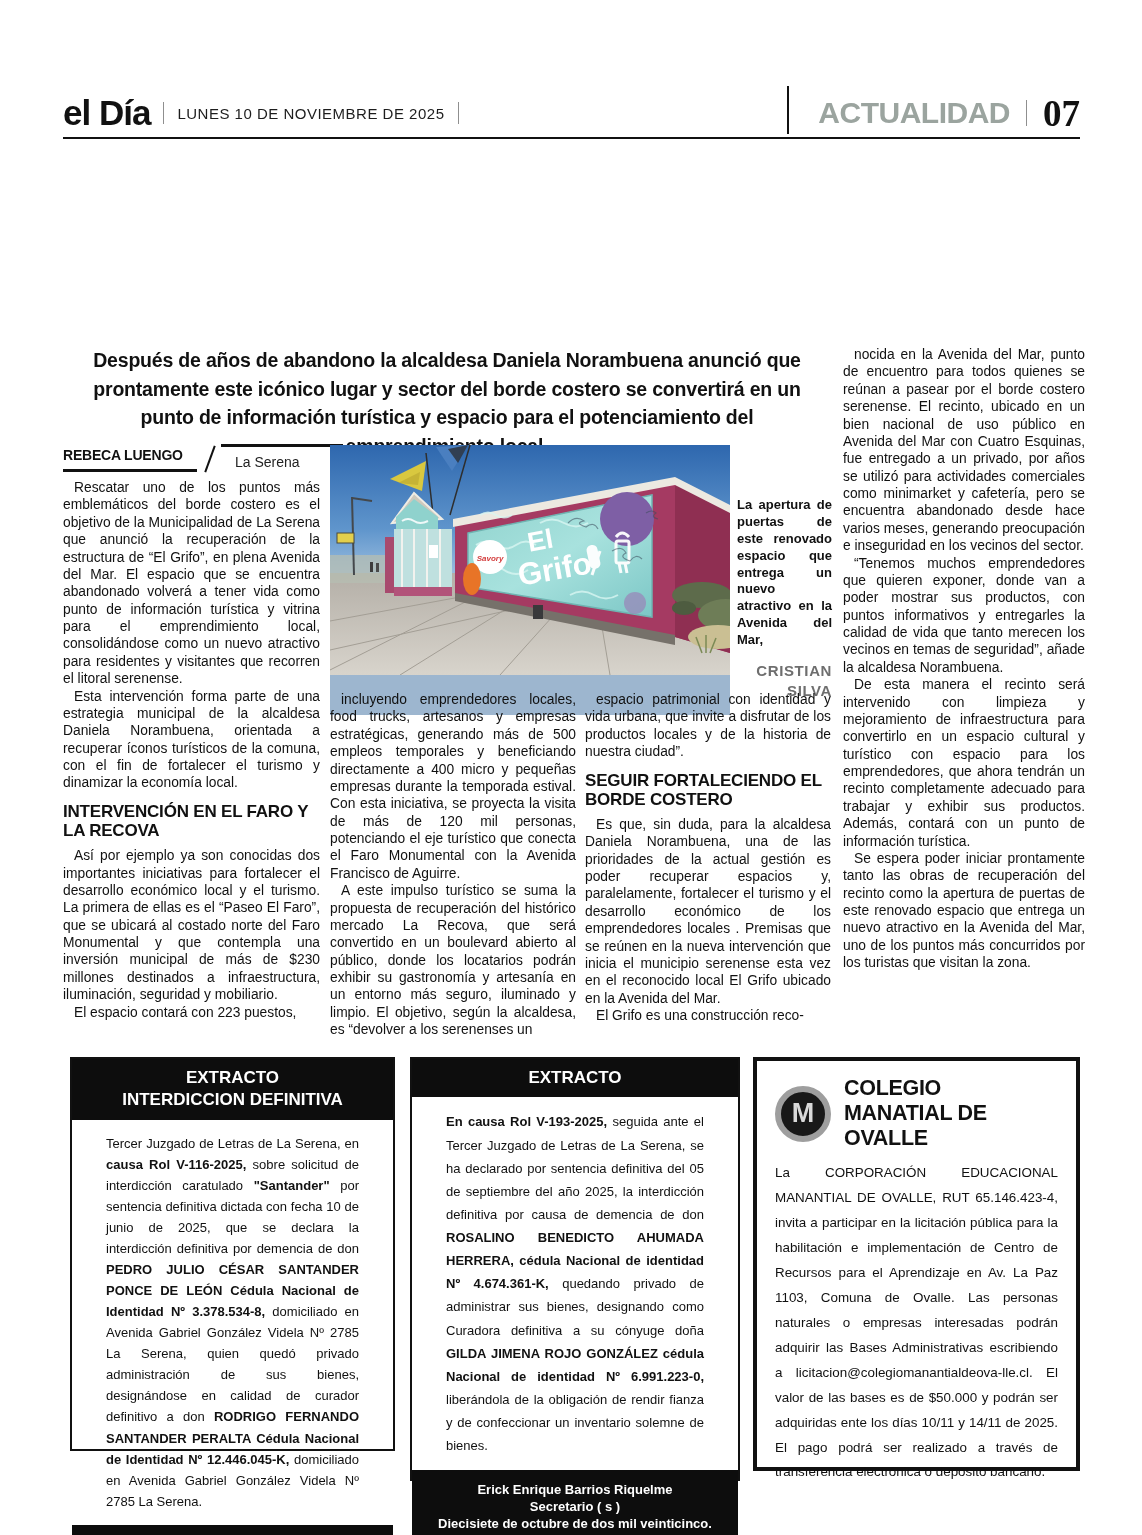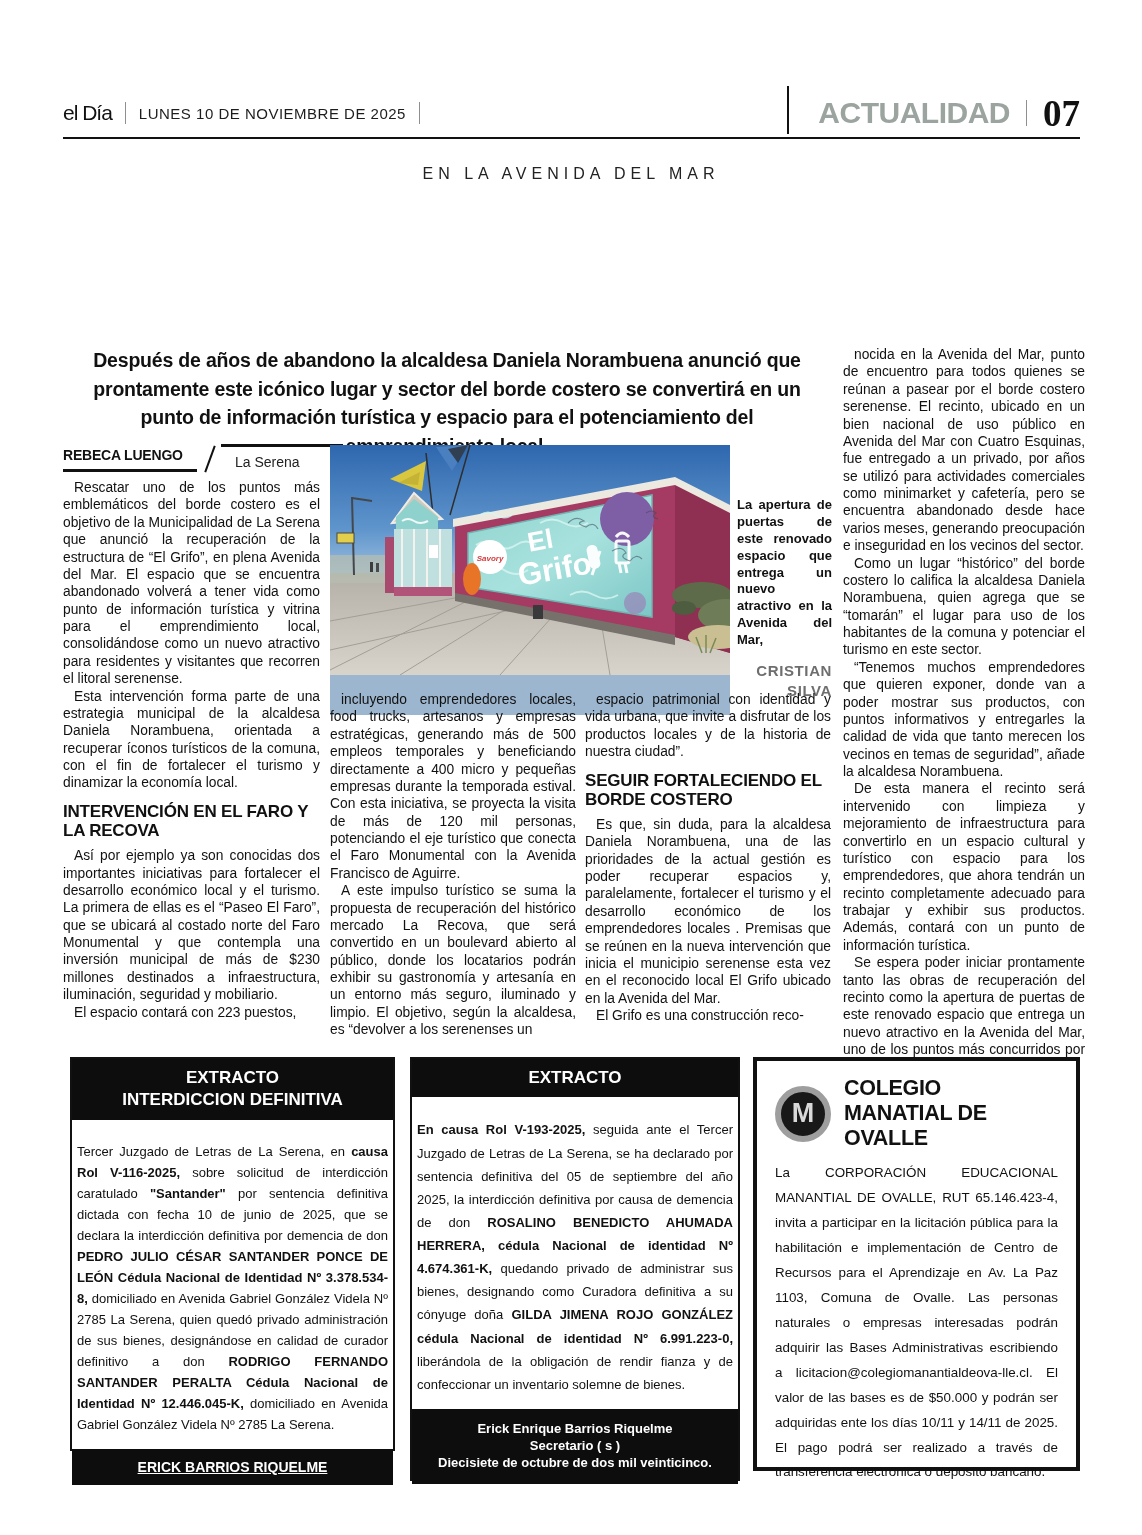--- a/index.html
+++ b/index.html
@@ -1,21 +1,21 @@
 <!DOCTYPE html>
 <html lang="es"><head>
 <meta charset="utf-8">
 <style>
   html,body{margin:0;padding:0;background:#ececec;}
   .page{position:relative;width:1142px;height:1535px;margin:0 auto;background:#ffffff;
         font-family:"Liberation Sans",sans-serif;color:#111;overflow:hidden;}
 
   
   .masthead{position:absolute;top:90px;left:63px;right:62px;height:46px;display:flex;align-items:center;}
-  .brand{font-size:21px;font-weight:400;letter-spacing:-1px;}
+  .brand{font-size:35px;font-weight:700;letter-spacing:-1px;}
   .msep{width:1px;height:22px;background:#8f8f8f;margin:0 13px;}
   .mdate{font-size:15px;letter-spacing:.5px;color:#1d1d1d;}
   .mast-right{margin-left:auto;display:flex;align-items:center;}
   .msection{color:#9ba49f;font-weight:800;font-size:30px;letter-spacing:-.5px;}
   .mpg{font-family:"Liberation Serif",serif;font-size:37px;font-weight:700;line-height:1;}
   .mast-vline{position:absolute;left:787px;top:86px;width:2px;height:48px;background:#111;}
   .mast-rule{position:absolute;left:63px;right:62px;top:137px;height:2px;background:#111;}
 
   
   .kicker{position:absolute;top:165px;left:0;right:0;text-align:center;font-size:16px;
@@ -50,21 +50,21 @@
   .col1{left:63px;top:479px;width:257px;}
   .col2{left:330px;top:691px;width:246px;}
   .col3{left:585px;top:691px;width:246px;}
   .col4{left:843px;top:346px;width:242px;}
 
   
   .notice{position:absolute;border:2px solid #111;display:flex;flex-direction:column;
           box-sizing:border-box;background:#fff;}
   .nhead{background:#0d0d0d;color:#fff;text-align:center;font-weight:700;font-size:17px;
          line-height:1.32;padding:8px 4px;}
-  .nbody{padding:13px 5px;font-size:13px;text-align:justify;margin-top:8px;}
+  .nbody{padding:13px 34px;font-size:13px;text-align:justify;}
   .seg{font-weight:400;}
   .seg.b{font-weight:700;}
   .nfoot{background:#0d0d0d;color:#fff;text-align:center;font-weight:700;margin-top:auto;}
   .n1{left:70px;top:1057px;width:325px;height:394px;}
   .n1 .nbody{line-height:1.62;}
   .n1 .nfoot{font-size:14px;padding:10px 4px;text-decoration:underline;}
   .n2{left:410px;top:1057px;width:330px;height:424px;}
   .n2 .nbody{line-height:1.78;}
   .n2 .nfoot{font-size:13px;line-height:1.3;padding:12px 4px;}
 
@@ -90,21 +90,20 @@
     <span class="msep"></span>
     <span class="mast-right">
       <span class="msection">ACTUALIDAD</span>
       <span class="msep" style="height:26px;margin:0 16px;"></span>
       <span class="mpg">07</span>
     </span>
   </div>
   <div class="mast-vline"></div>
   <div class="mast-rule"></div>
 
-  <div class="kicker">EN LA AVENIDA DEL MAR</div>
   <div class="lede">Después de años de abandono la alcaldesa Daniela Norambuena anunció que prontamente este icónico lugar y sector del borde costero se convertirá en un punto de información turística y espacio para el potenciamiento del emprendimiento local.</div>
 
   <div class="byline">
     <span class="byl-left">REBECA LUENGO</span>
     <span class="byl-slash"></span>
     <span class="byl-right">La Serena</span>
   </div>
 
   <div class="photo">
     <svg width="400" height="230" viewBox="0 0 400 230">
@@ -232,21 +231,20 @@
     <p>A este impulso turístico se suma la propuesta de recuperación del histórico mercado La Recova, que será convertido en un boulevard abierto al público, donde los locatarios podrán exhibir su gastronomía y artesanía en un entorno más seguro, iluminado y limpio. El objetivo, según la alcaldesa, es “devolver a los serenenses un</p>
   </div>
   <div class="col col3">
     <p>espacio patrimonial con identidad y vida urbana, que invite a disfrutar de los productos locales y de la historia de nuestra ciudad”.</p>
     <div class="subhead">SEGUIR FORTALECIENDO EL BORDE COSTERO</div>
     <p>Es que, sin duda, para la alcaldesa Daniela Norambuena, una de las prioridades de la actual gestión es poder recuperar espacios y, paralelamente, fortalecer el turismo y el desarrollo económico de los emprendedores locales . Premisas que se reúnen en la nueva intervención que inicia el municipio serenense esta vez en el reconocido local El Grifo ubicado en la Avenida del Mar.</p>
     <p>El Grifo es una construcción reco-</p>
   </div>
   <div class="col col4">
     <p>nocida en la Avenida del Mar, punto de encuentro para todos quienes se reúnan a pasear por el borde costero serenense. El recinto, ubicado en un bien nacional de uso público en Avenida del Mar con Cuatro Esquinas, fue entregado a un privado, por años se utilizó para actividades comerciales como minimarket y cafetería, pero se encuentra abandonado desde hace varios meses, generando preocupación e inseguridad en los vecinos del sector.</p>
-    <p>Como un lugar “histórico” del borde costero lo califica la alcaldesa Daniela Norambuena, quien agrega que se “tomarán” el lugar para uso de los habitantes de la comuna y potenciar el turismo en este sector.</p>
     <p>“Tenemos muchos emprendedores que quieren exponer, donde van a poder mostrar sus productos, con puntos informativos y entregarles la calidad de vida que tanto merecen los vecinos en temas de seguridad”, añade la alcaldesa Norambuena.</p>
     <p>De esta manera el recinto será intervenido con limpieza y mejoramiento de infraestructura para convertirlo en un espacio cultural y turístico con espacio para los emprendedores, que ahora tendrán un recinto completamente adecuado para trabajar y exhibir sus productos. Además, contará con un punto de información turística.</p>
     <p>Se espera poder iniciar prontamente tanto las obras de recuperación del recinto como la apertura de puertas de este renovado espacio que entrega un nuevo atractivo en la Avenida del Mar, uno de los puntos más concurridos por los turistas que visitan la zona.</p>
   </div>
 
   <div class="notice n1">
     <div class="nhead">
       <div>EXTRACTO</div>
       <div>INTERDICCION DEFINITIVA</div>
     </div>

